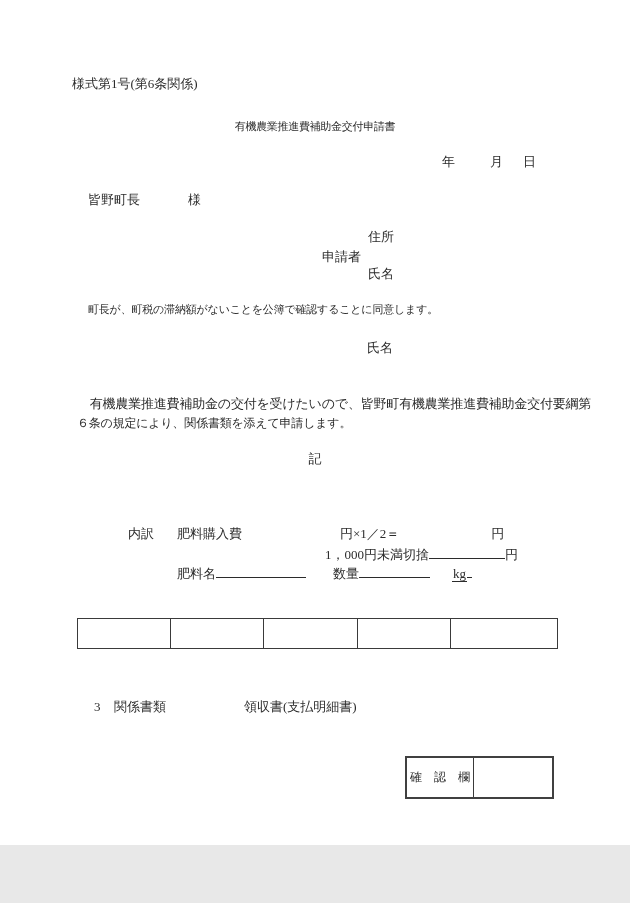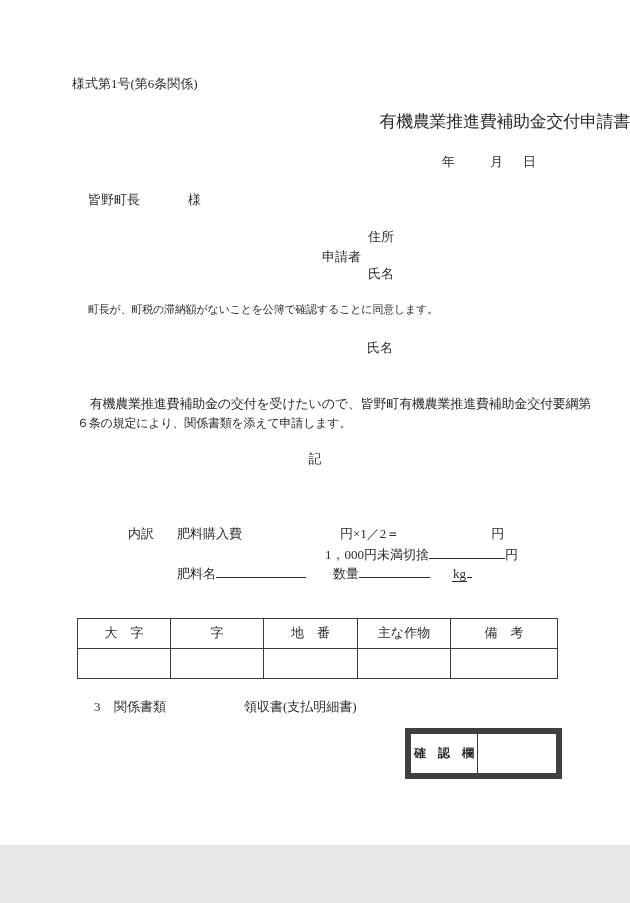--- a/index.html
+++ b/index.html
@@ -10,21 +10,21 @@
     background:#ffffff;
     color:#2b2b2b;
     font-family:"Liberation Serif","DejaVu Serif",serif;
     font-size:13px;
     line-height:1.15;
     overflow:hidden;
   }
   .abs{position:absolute;white-space:nowrap;}
 
   .form-number{left:72px;top:77px;}
-  .doc-title{left:0;right:0;top:112px;text-align:right;font-size:17px;letter-spacing:-0.3px;}
+  .doc-title{left:0;right:0;top:120px;text-align:center;font-size:11px;letter-spacing:-0.3px;}
   .date-line{left:442px;top:155px;}
   .addressee{left:88px;top:193px;}
   .addr-label{left:368px;top:230px;}
   .applicant-label{left:322px;top:250px;}
   .name-label-1{left:368px;top:267px;}
   .consent-line{left:88px;top:303px;font-size:11px;letter-spacing:-0.2px;}
   .name-label-2{left:367px;top:341px;}
   .body-line-1{left:77px;top:397px;font-size:13px;letter-spacing:-0.2px;}
   .body-line-2{left:77px;top:417px;font-size:12px;letter-spacing:-0.2px;}
   .ki-marker{left:0;right:0;top:452px;text-align:center;}
@@ -33,22 +33,22 @@
   .bd-row-1{left:128px;top:527px;}
   .bd-row-2{left:325px;top:546px;}
   .bd-row-3{left:177px;top:565px;}
 
   .s2-head{left:77px;top:600px;}
   .land-table{left:77px;top:618px;border-collapse:collapse;table-layout:fixed;}
   .land-table td{border:1px solid #3a3a3a;text-align:center;vertical-align:middle;
                  font-size:13px;padding:0;height:29px;}
   .s3-line{left:77px;top:700px;margin-left:17px;}
 
-  .confirm-box{left:405px;top:728px;width:145px;height:39px;
-               border:6px solid #404040;display:flex;font-weight:bold;}
+  .confirm-box{left:405px;top:756px;width:145px;height:39px;
+               border:2px solid #404040;display:flex;}
   .confirm-cell-label{width:66px;border-right:1px solid #3a3a3a;
                display:flex;align-items:center;justify-content:center;font-size:12px;}
   .confirm-cell-empty{flex:1;}
 
   .num{display:inline-block;width:20px;}
   .fill{display:inline-block;height:12px;border-bottom:1px solid #2b2b2b;vertical-align:baseline;}
   .w90{width:90px}.w76{width:76px}.w71{width:71px}.w5{width:5px}
   .ul-unit{border-bottom:1px solid #2b2b2b;padding:0 1px;margin-left:22px;}.ml20{margin-left:20px}.ml23{margin-left:23px}.ml24{margin-left:24px}
   .ml27{margin-left:27px}.ml35{margin-left:35px}.ml48{margin-left:48px}.ml78{margin-left:78px}
   .ml92{margin-left:92px}.ml98{margin-left:98px}.ml115{margin-left:115px}
@@ -99,27 +99,20 @@
   <table class="abs land-table">
     <colgroup>
       <col style="width:93px">
         <col style="width:93px">
         <col style="width:94px">
       <col style="width:93px">
         <col style="width:107px">
     </colgroup>
     <tbody>
       <tr>
-        <td>大　字</td>
-        <td>字</td>
-        <td>地　番</td>
-        <td>主な作物</td>
-        <td>備　考</td>
-      </tr>
-      <tr>
         <td></td>
         <td></td>
         <td></td>
         <td></td>
         <td></td>
       </tr>
     </tbody>
   </table>
 
   <div class="abs s3-line">

